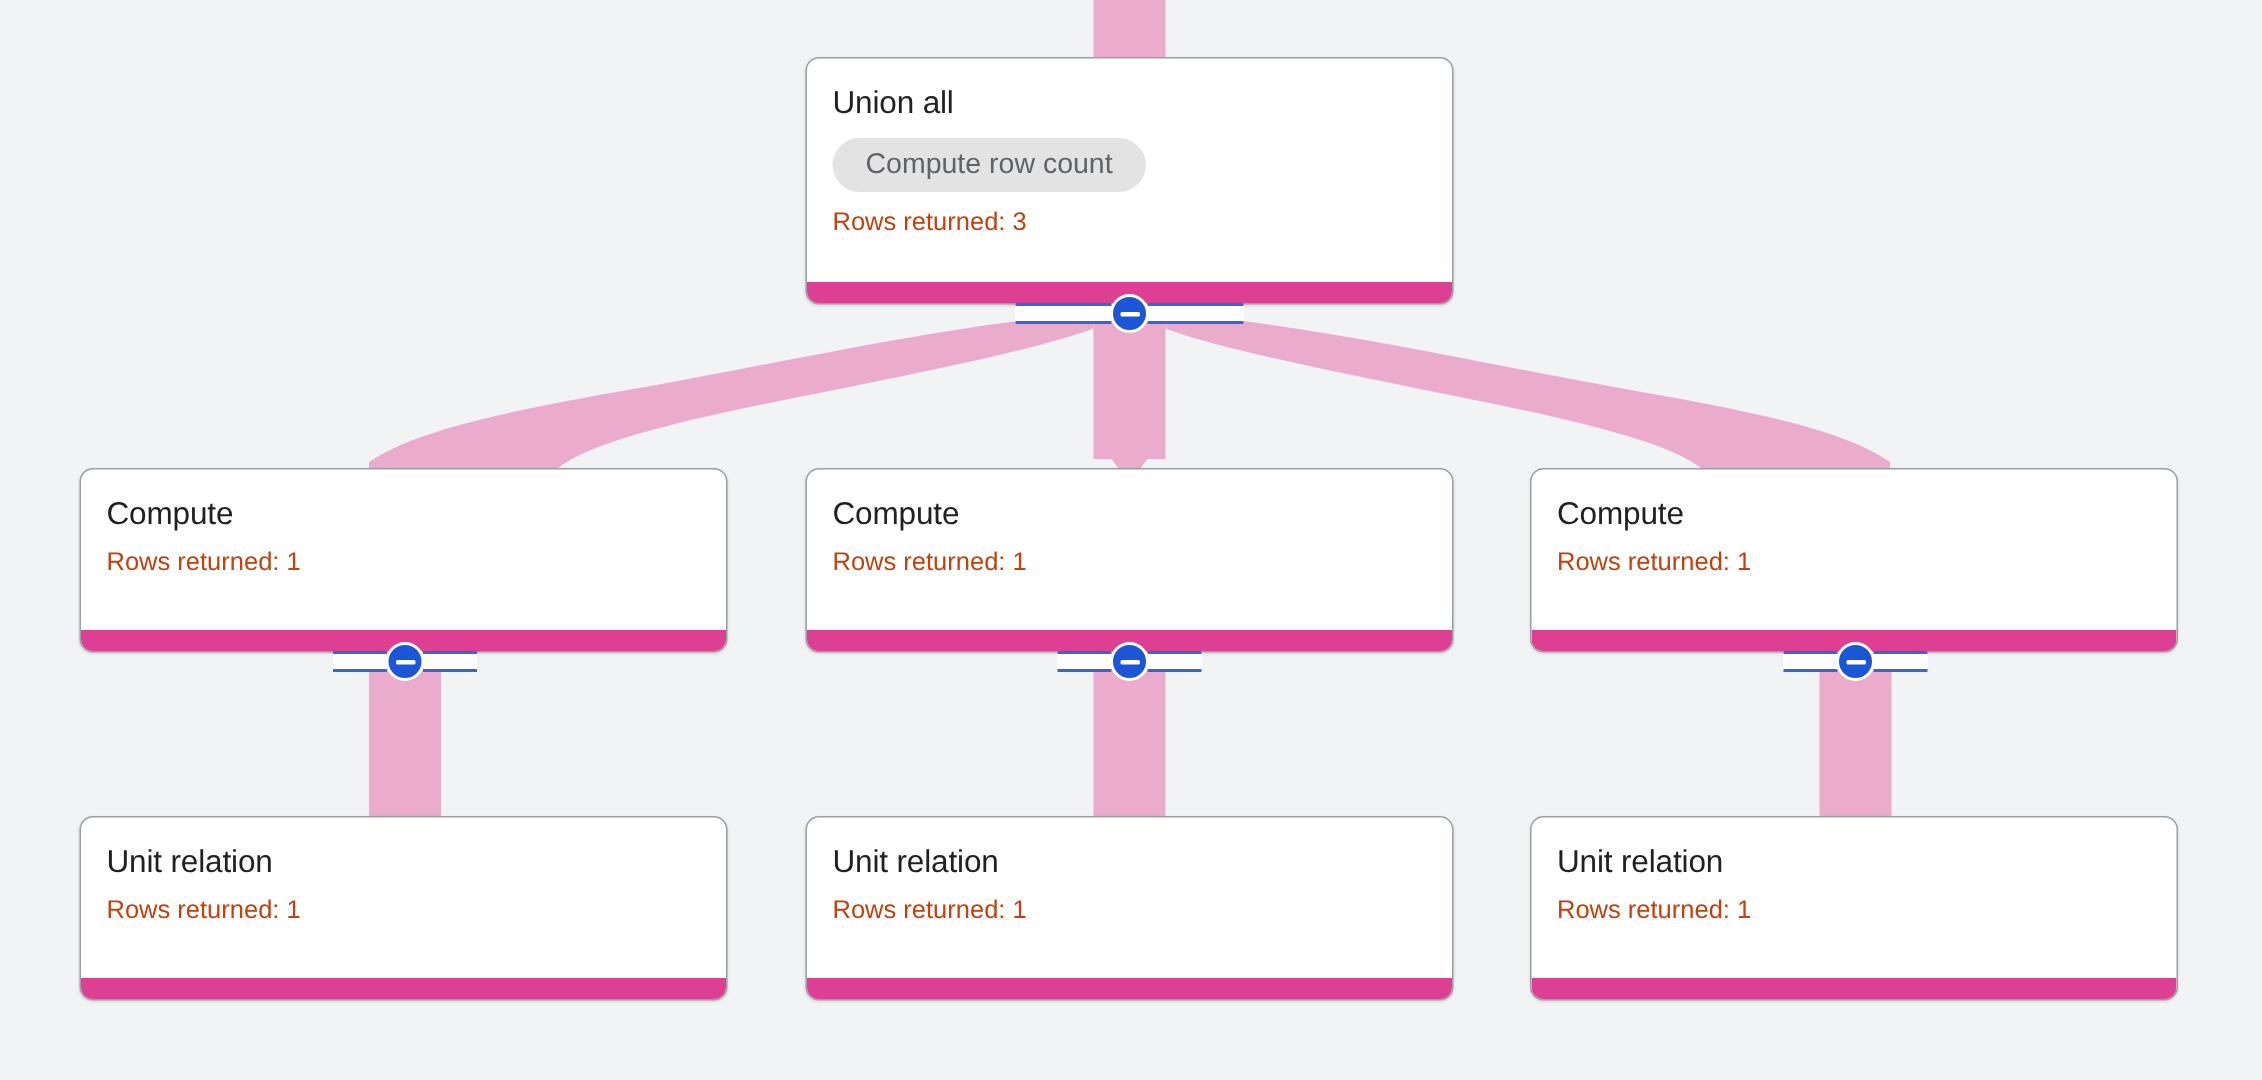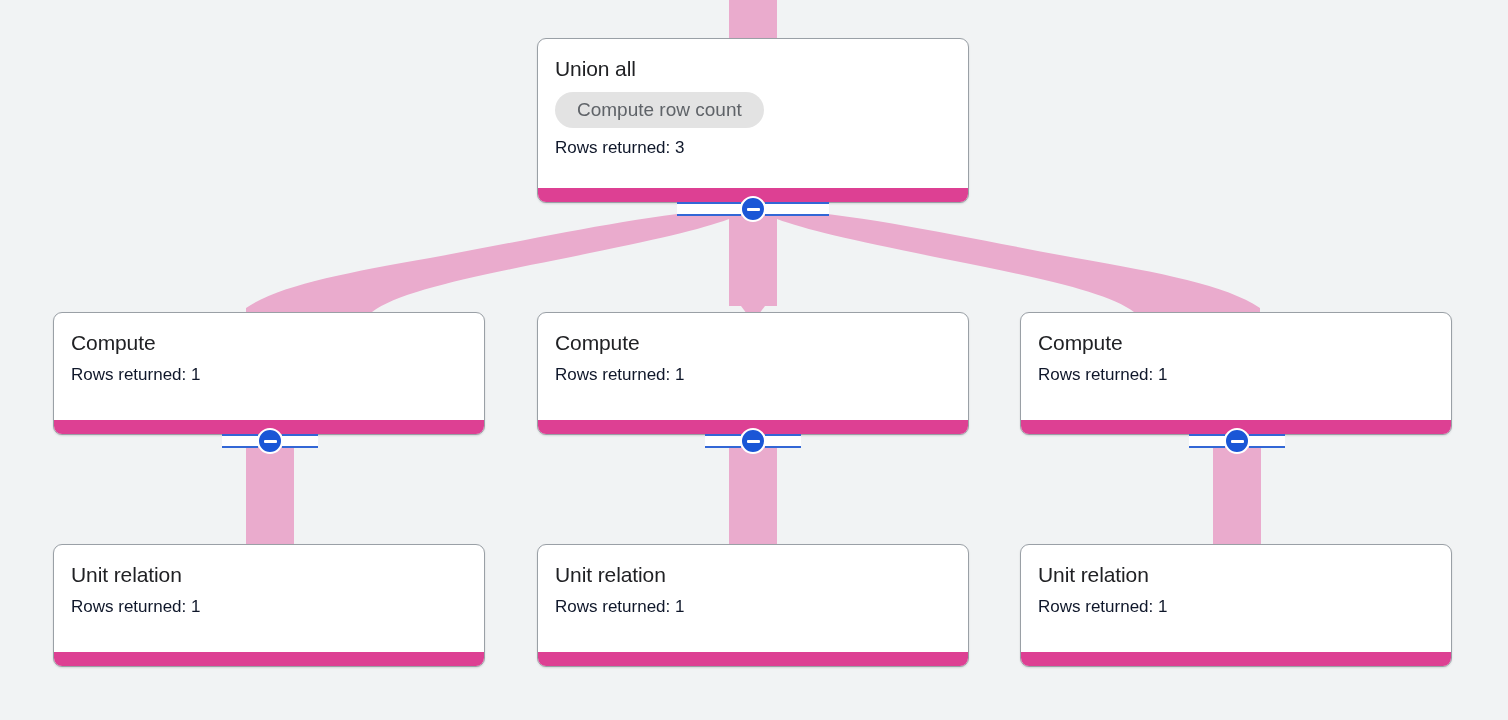--- a/index.html
+++ b/index.html
@@ -38,21 +38,21 @@
     background:#e3e3e3;
     color:#5f6368;
     font-size:19px;
     line-height:22px;
     padding:7px 22px;
     border-radius:18px;
     white-space:nowrap;
   }
   .node-sub{
     font-size:17px;
-    color:#0f172a;
+    color:#c2410c;
     line-height:21px;
     margin-top:9px;
     white-space:nowrap;
   }
   .node-bar{
     position:absolute;
     left:0;right:0;bottom:0;
     height:14px;
     background:#dd4093;
   }

